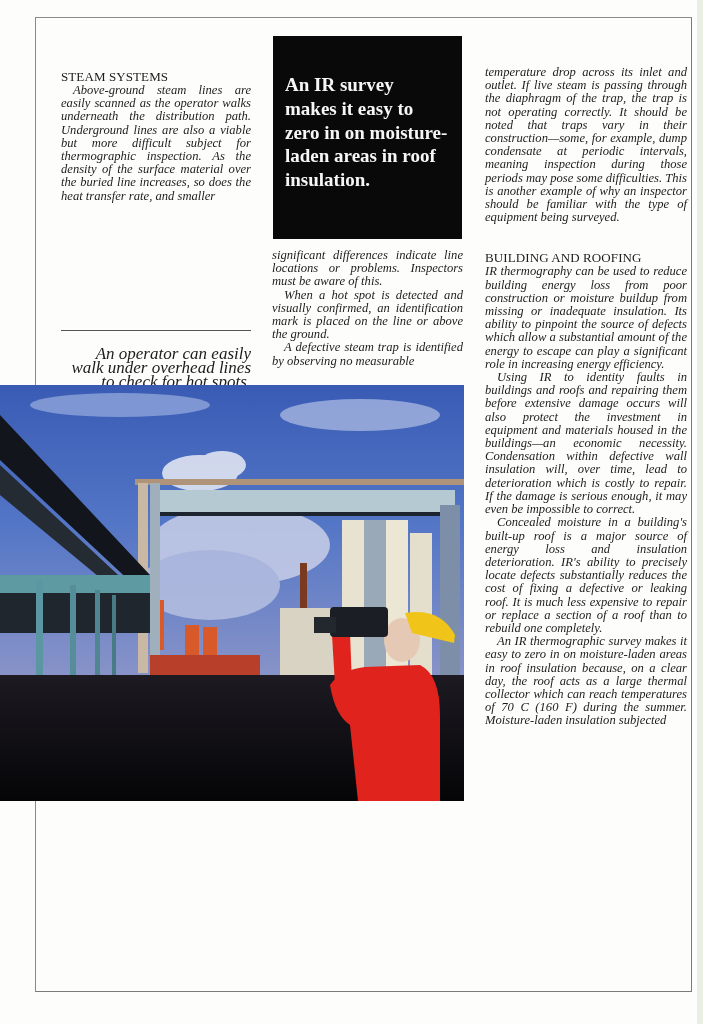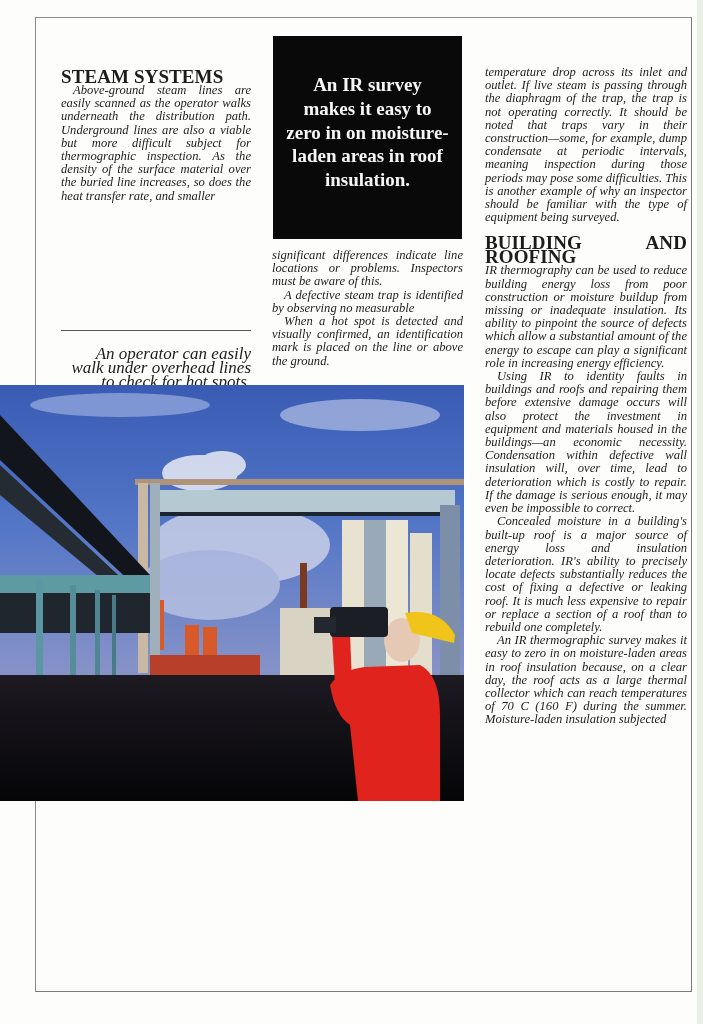--- a/index.html
+++ b/index.html
@@ -19,39 +19,39 @@
     position: absolute; left: 697px; top: 0; width: 6px; height: 1024px;
     background: #e9efe2;
   }
   .col {
     position: absolute; font-size: 12.6px; line-height: 13.2px;
     text-align: justify; hyphens: none;
   }
   .col p { margin: 0; text-indent: 0; font-style: italic; }
   .col p.ind { text-indent: 12px; }
   .col h3 {
-    margin: 0; font-size: 19px; font-weight: bold; line-height: 14px;
+    margin: 0; font-size: 13px; font-weight: normal; line-height: 14px;
     letter-spacing: 0.1px;
   }
   #col1 { left: 61px; top: 70px; width: 190px; }
   #col2 { left: 272px; top: 249px; width: 191px; }
   #col3 { left: 485px; top: 66px; width: 202px; }
   .rule {
     position: absolute; left: 61px; top: 330px; width: 190px; height: 0;
     border-top: 1px solid #555;
   }
   .caption {
     position: absolute; left: 61px; top: 347px; width: 190px;
     font-size: 17px; line-height: 14px; font-style: italic; text-align: right;
   }
   .pull-quote {
     position: absolute; left: 273px; top: 36px; width: 189px; height: 203px;
     background: #090909; color: #f6f6f6; box-sizing: border-box;
     display: flex; align-items: center; justify-content: center;
-    text-align: center; font-weight: bold; font-size: 19px; line-height: 23.8px;
+    font-weight: bold; font-size: 19px; line-height: 23.8px;
     padding: 0 12px 10px 12px;
   }
   .photo {
     position: absolute; left: 0; top: 385px; width: 464px; height: 416px;
     overflow: hidden; background: #05050a;
   }
   .photo svg { display: block; }
 </style>
 </head>
 <body>
@@ -66,27 +66,27 @@
 
 <div class="rule"></div>
 <div class="caption">An operator can easily walk under overhead lines to check for hot spots.</div>
 
 <div class="pull-quote">
   <span>An IR survey makes it easy to zero in on moisture-laden areas in roof insulation.</span>
 </div>
 
 <div class="col" id="col2">
   <p>significant differences indicate line locations or problems. Inspectors must be aware of this.</p>
+  <p class="ind">When a hot spot is detected and visually confirmed, an identification mark is placed on the line or above the ground.</p>
   <p class="ind">A defective steam trap is identified by observing no measurable</p>
-  <p class="ind">When a hot spot is detected and visually confirmed, an identification mark is placed on the line or above the ground.</p>
 </div>
 
 <div class="col" id="col3">
   <p>temperature drop across its inlet and outlet. If live steam is passing through the diaphragm of the trap, the trap is not operating correctly. It should be noted that traps vary in their construction—some, for example, dump condensate at periodic intervals, meaning inspection during those periods may pose some difficulties. This is another example of why an inspector should be familiar with the type of equipment being surveyed.</p>
-  <h3 style="margin-top:12px;">BUILDING AND ROOFING</h3>
+  <h3 style="margin-top:27px;">BUILDING AND ROOFING</h3>
   <p>IR thermography can be used to reduce building energy loss from poor construction or moisture buildup from missing or inadequate insulation. Its ability to pinpoint the source of defects which allow a substantial amount of the energy to escape can play a significant role in increasing energy efficiency.</p>
   <p class="ind">Using IR to identity faults in buildings and roofs and repairing them before extensive damage occurs will also protect the investment in equipment and materials housed in the buildings—an economic necessity. Condensation within defective wall insulation will, over time, lead to deterioration which is costly to repair. If the damage is serious enough, it may even be impossible to correct.</p>
   <p class="ind">Concealed moisture in a building's built-up roof is a major source of energy loss and insulation deterioration. IR's ability to precisely locate defects substantially reduces the cost of fixing a defective or leaking roof. It is much less expensive to repair or replace a section of a roof than to rebuild one completely.</p>
   <p class="ind">An IR thermographic survey makes it easy to zero in on moisture-laden areas in roof insulation because, on a clear day, the roof acts as a large thermal collector which can reach temperatures of 70 C (160 F) during the summer. Moisture-laden insulation subjected</p>
 </div>
 
 <div class="photo">
   <svg width="464" height="416" viewBox="0 0 464 416">
     <defs>
       <linearGradient id="sky" x1="0" y1="0" x2="0" y2="1">

